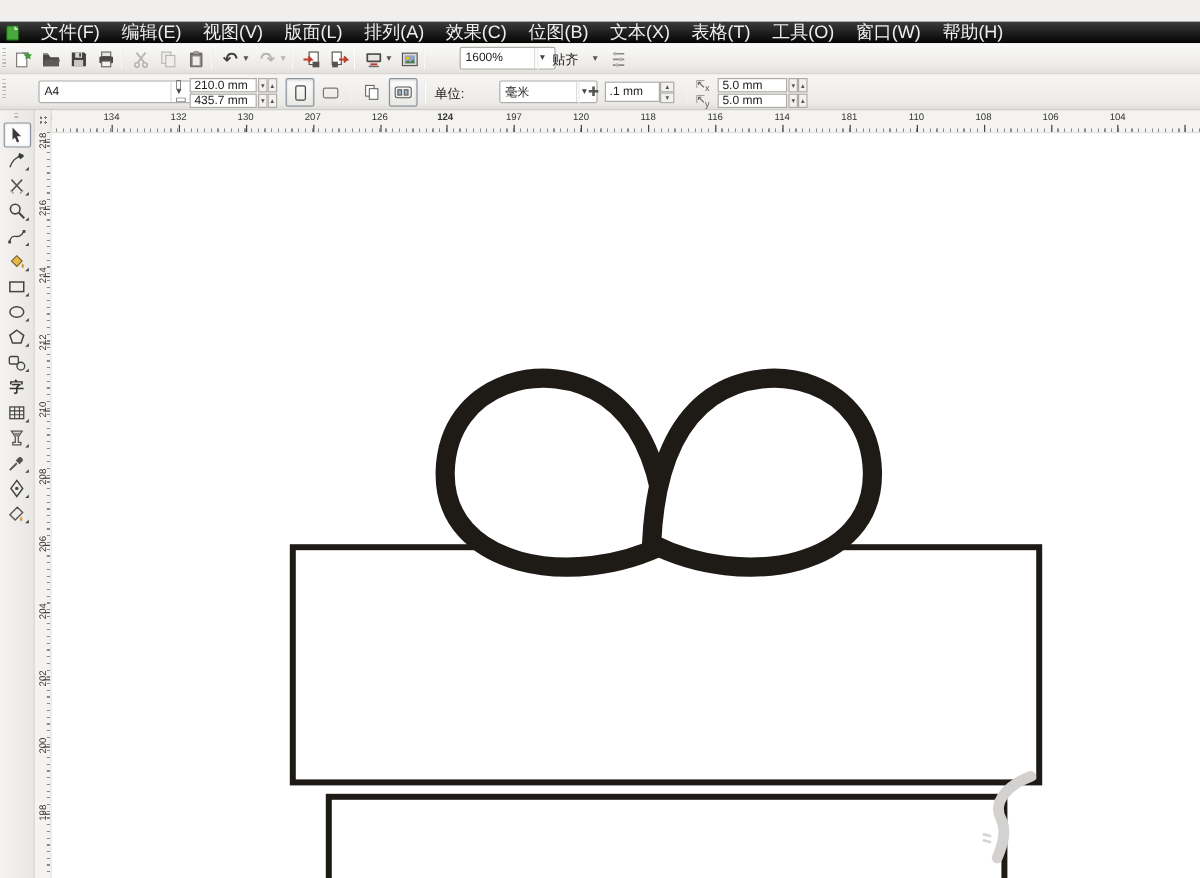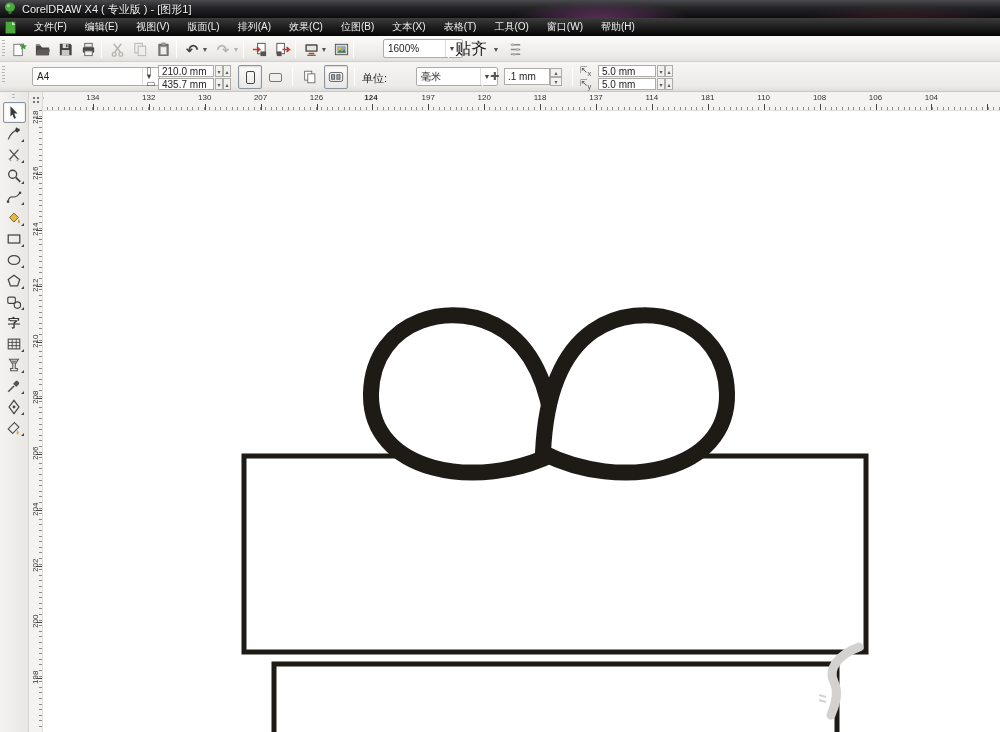--- a/index.html
+++ b/index.html
@@ -13,21 +13,21 @@
       radial-gradient(ellipse 130px 26px at 600px 20px, rgba(170,70,160,.55), rgba(170,70,160,0) 70%),
       radial-gradient(ellipse 160px 30px at 900px 26px, rgba(120,40,60,.5), rgba(120,40,60,0) 70%),
       linear-gradient(180deg,#4a4a4e 0%,#27272a 40%,#0c0c0e 100%);
     color:#f2f2f2;font-size:11px;display:flex;align-items:center;}
   #titlebar .app-icon{width:14px;height:14px;margin:0 5px 0 3px;flex:0 0 auto;}
   #title-text{white-space:nowrap;text-shadow:0 1px 1px #000;}
 
   
   #menubar{position:absolute;left:0;top:18px;width:1000px;height:18px;
     background:linear-gradient(180deg,#3c3c3c 0%,#1c1c1c 55%,#050505 100%);
-    color:#eee;font-size:10px;display:flex;align-items:center;}
+    color:#eee;font-size:15px;display:flex;align-items:center;}
   #menubar .doc-icon{width:13px;height:13px;margin:0 8px 0 4px;flex:0 0 auto;}
   .menu-item{padding:2px 9px;white-space:nowrap;cursor:default;}
 
   
   #toolbar{position:absolute;left:0;top:36px;width:1000px;height:26px;
     background:linear-gradient(180deg,#fafaf8 0%,#eceae7 80%,#e2e0dc 100%);
     border-bottom:1px solid #d2d0cc;}
   #propbar{position:absolute;left:0;top:62px;width:1000px;height:30px;
     background:linear-gradient(180deg,#f7f6f4 0%,#eceae7 85%,#dfddd9 100%);
     border-bottom:1px solid #c9c7c3;}
@@ -91,28 +91,20 @@
   
   #canvas{position:absolute;left:42px;top:110px;width:958px;height:622px;background:#fff;
     border-left:1px solid #e3e1de;border-top:1px solid #e3e1de;overflow:hidden;}
   #canvas svg{position:absolute;left:0;top:0;}
 </style>
 </head>
 <body>
 
 <div id="app">
 
-  <div id="titlebar">
-    <svg class="app-icon" viewBox="0 0 14 14">
-      <ellipse cx="7" cy="5.2" rx="5" ry="4.8" fill="#49a93c"></ellipse>
-      <ellipse cx="5.4" cy="3.8" rx="1.8" ry="1.5" fill="#8fd27f"></ellipse>
-      <path d="M5 9.5 L9 9.5 L8 12 L6 12 Z" fill="#2f7d2a"></path>
-    </svg>
-    <span id="title-text">CorelDRAW X4 ( 专业版 ) - [图形1]</span>
-  </div>
 
   <div id="menubar">
     <svg class="doc-icon" viewBox="0 0 13 13">
       <rect x="1.5" y="0.5" width="10" height="12" rx="1" fill="#49a93c" stroke="#1d5a1a"></rect>
       <path d="M8 0.5 L11.5 4 L8 4 Z" fill="#bfe7b2"></path>
     </svg>
     <span id="menu-items" style="display: flex;">
         <span class="menu-item">文件(F)</span>
         <span class="menu-item">编辑(E)</span>
         <span class="menu-item">视图(V)</span>
@@ -223,21 +215,21 @@
             <path d="M4.5 12.5 l3-3 2 2 2.5-2.8 1.5 3.8 Z" fill="#4d7a46"></path>
           </svg>
         </div>
         <div class="tb-sep" style="left: 353px;"></div>
         <div class="combo" style="left: 359px; top: 3px; width: 80px; height: 19px;">
           <span>1600%</span>
           <span class="arrow-box">▼</span>
         </div>
         <div class="tb-sep" style="left: 448px;"></div>
         <div class="tb-btn" style="left: 454px; width: 34px;">
-          <span style="font-size:16px;color:#222;white-space:nowrap">贴齐</span>
+          <span style="font-size:11px;color:#222;white-space:nowrap">贴齐</span>
         </div>
         <div class="dd-arrow" style="left: 492px;">▼</div>
         <div class="tb-btn" style="left: 504px;">
           <svg viewBox="0 0 18 18">
             <path d="M4 4 h10 M4 9 h10 M4 14 h10" stroke="#8a8885" stroke-width="1.5"></path>
             <circle cx="6" cy="4" r="1.6" fill="#b7b5b1"></circle>
             <circle cx="11" cy="9" r="1.6" fill="#b7b5b1"></circle>
             <circle cx="7.5" cy="14" r="1.6" fill="#b7b5b1"></circle>
           </svg>
         </div>
@@ -461,21 +453,21 @@
       <span class="h-num" style="left: 286.5px;">126</span>
       <span class="h-maj" style="left: 286.5px;"></span>
       <span class="h-num" style="left: 341px; font-weight: bold;">124</span>
       <span class="h-maj" style="left: 342.4px;"></span>
       <span class="h-num" style="left: 398.3px;">197</span>
       <span class="h-maj" style="left: 398.3px;"></span>
       <span class="h-num" style="left: 454.2px;">120</span>
       <span class="h-maj" style="left: 454.2px;"></span>
       <span class="h-num" style="left: 510.1px;">118</span>
       <span class="h-maj" style="left: 510.1px;"></span>
-      <span class="h-num" style="left: 566px;">137</span>
+      <span class="h-num" style="left: 566px;">116</span>
       <span class="h-maj" style="left: 566px;"></span>
       <span class="h-num" style="left: 621.9px;">114</span>
       <span class="h-maj" style="left: 621.9px;"></span>
       <span class="h-num" style="left: 677.8px;">181</span>
       <span class="h-maj" style="left: 677.8px;"></span>
       <span class="h-num" style="left: 733.7px;">110</span>
       <span class="h-maj" style="left: 733.7px;"></span>
       <span class="h-num" style="left: 789.6px;">108</span>
       <span class="h-maj" style="left: 789.6px;"></span>
       <span class="h-num" style="left: 845.5px;">106</span>

